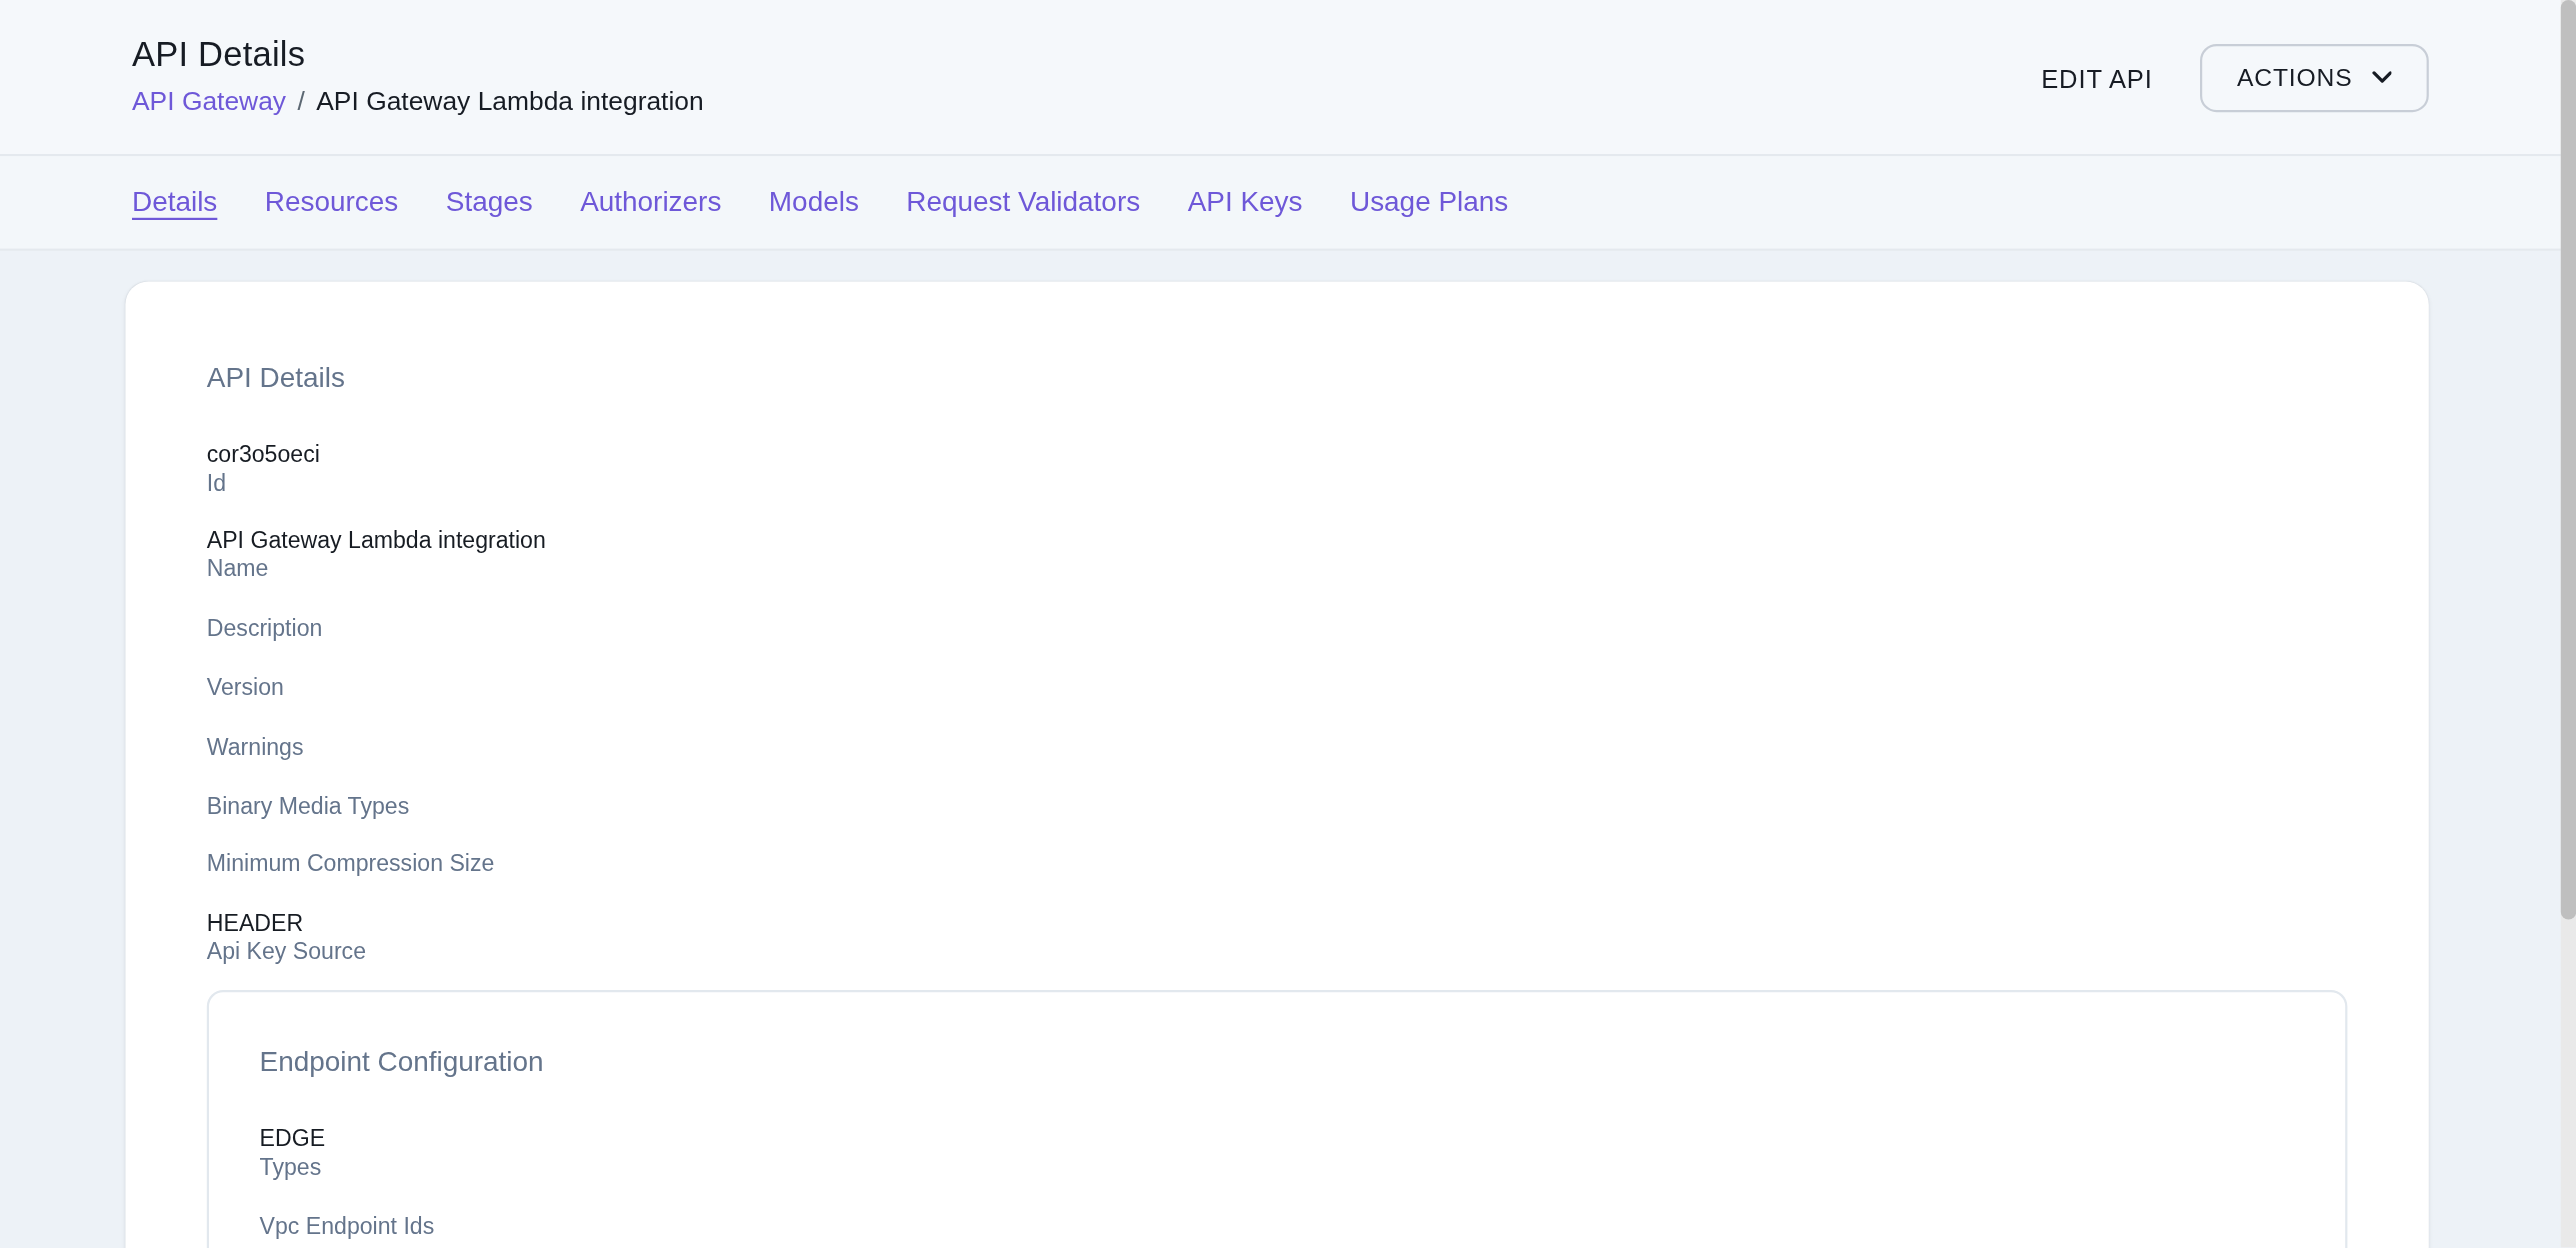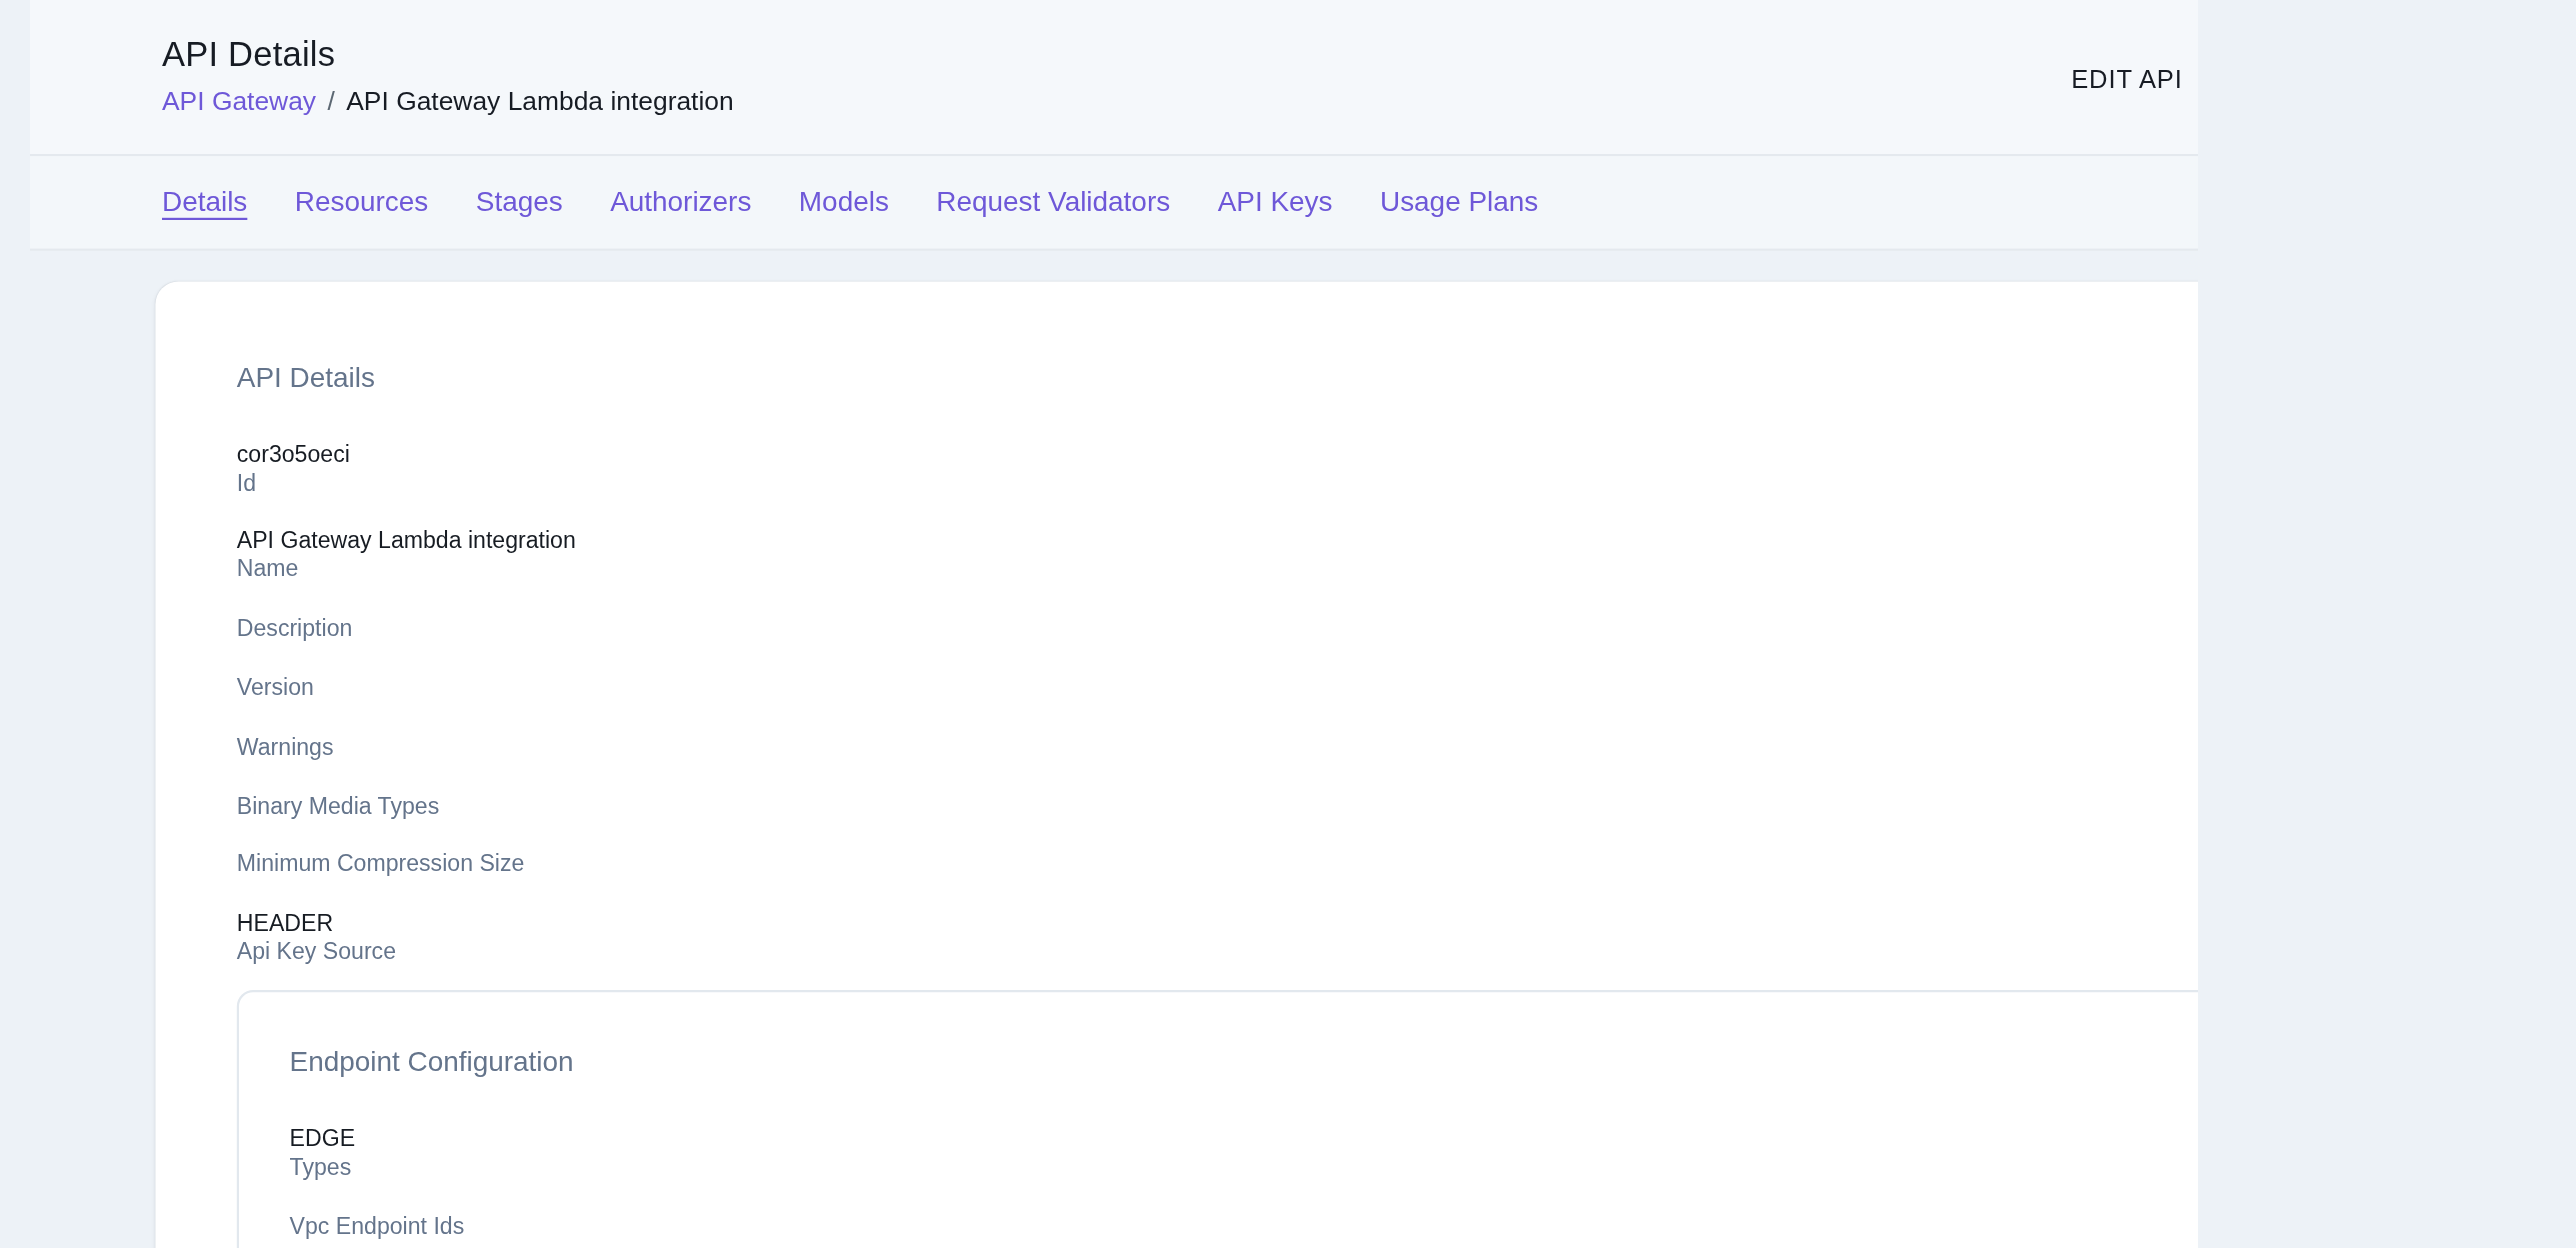--- a/index.html
+++ b/index.html
@@ -1,19 +1,19 @@
 <!DOCTYPE html>
 <html style="font-size:12px"><head>
 <meta charset="utf-8">
 <style>
   * { margin:0; padding:0; box-sizing:border-box; }
   html,body { width:2576px; height:1248px; overflow:hidden; background:#edf2f7; }
   body { font-family:"Liberation Sans", sans-serif; }
 
-  .stage { width:2168px; height:1248px; overflow:hidden; position:relative;margin-left:30px; }
+  .stage { width:2576px; height:1248px; overflow:hidden; position:relative; }
   .viewport { width:1171px; height:567px; transform:scale(2.2); transform-origin:0 0; position:relative; background:#edf2f7; }
 
   
   .appbar {
     height:71px; background:#f5f8fb; border-bottom:0.7px solid #e4e9ee;
     display:flex; justify-content:space-between; align-items:stretch;
   }
   .title-block { padding:15px 0 0 60px; }
   .page-title { font-size:15.7px; line-height:19.4px; font-weight:500; color:#171c24; letter-spacing:0.1px; }
   .breadcrumb { margin-top:4.5px; font-size:12px; line-height:15px; display:flex; gap:5.2px; align-items:baseline; }

